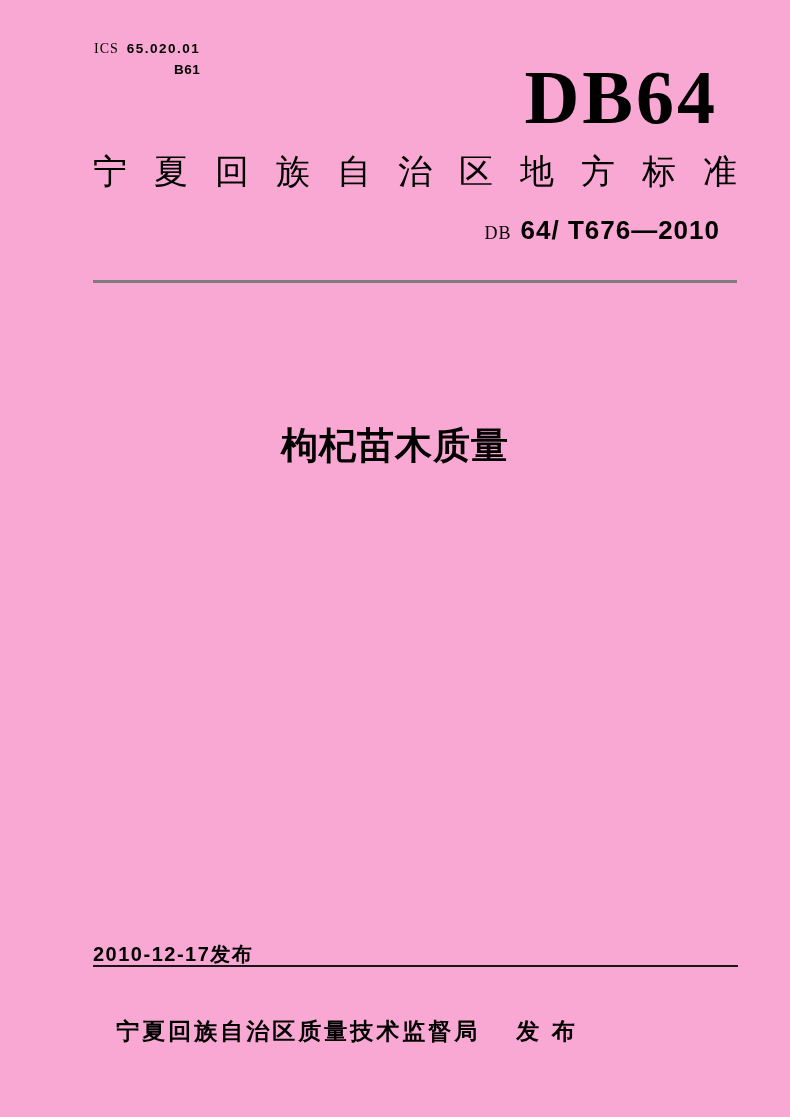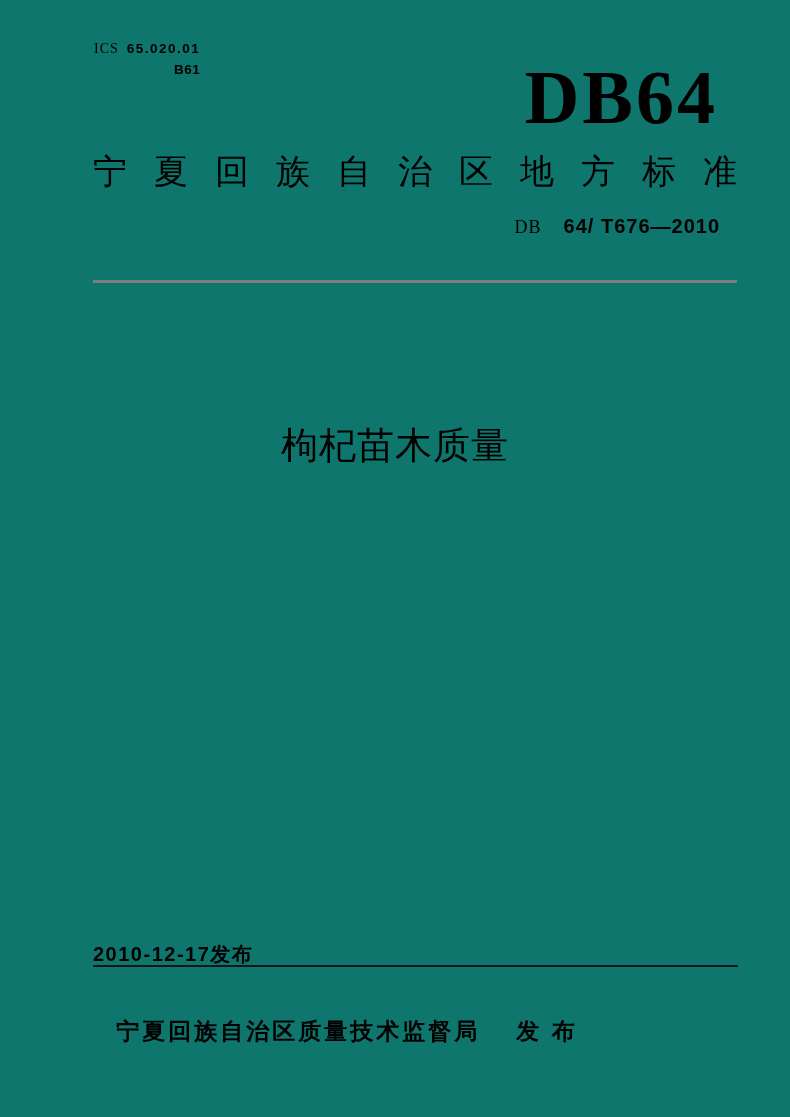--- a/index.html
+++ b/index.html
@@ -4,21 +4,21 @@
 <style>
   * { margin: 0; padding: 0; box-sizing: border-box; }
   html, body { background: #e9e9e9; }
   body { font-family: "Liberation Sans", "DejaVu Sans", sans-serif; color: #000; }
 
   .page {
     position: relative;
     width: 790px;
     height: 1117px;
     margin: 0 auto;
-    background: #0f766e;
+    background: #f9a8d4;
     overflow: hidden;
     padding-left: 16px;
   }
 
   
   .ics-block { position: absolute; left: 94px; top: 40px; }
   .ics-line { font-size: 14px; line-height: 1.15; white-space: nowrap; }
   .ics-label { font-family: "Liberation Serif", "DejaVu Serif", serif; letter-spacing: 1px; }
   .ics-value { font-family: "Liberation Sans", sans-serif; font-weight: 600; font-size: 13.5px; letter-spacing: 1.5px; margin-left: 8px; }
   .class-code { margin-top: 5px; font-size: 13.5px; font-weight: 600; letter-spacing: 0.5px; text-align: right; }
@@ -34,30 +34,30 @@
   
   .std-name {
     position: absolute; left: 93px; top: 153px;
     font-size: 34px; font-weight: 500; line-height: 1.1;
     letter-spacing: 27px; margin-right: -27px; white-space: nowrap;
   }
 
   
   .std-number { position: absolute; top: 215px; right: 70px; white-space: nowrap; }
   .std-number-prefix { font-family: "Liberation Serif", "DejaVu Serif", serif; font-size: 18px; letter-spacing: 1px; }
-  .std-number-rest { font-family: "Liberation Sans", sans-serif; font-size: 20px; font-weight: 600; letter-spacing: 1px; margin-left: 22px; }
+  .std-number-rest { font-family: "Liberation Sans", sans-serif; font-size: 26px; font-weight: 600; letter-spacing: 1px; margin-left: 9px; }
 
   .rule-top {
     position: absolute; left: 93px; top: 280px; width: 644px; height: 3px;
     background: #7d7d7d;
   }
 
   .doc-title {
     position: absolute; left: 0; top: 426px; width: 790px;
-    text-align: center; font-size: 37px; font-weight: 400;
+    text-align: center; font-size: 37px; font-weight: 700;
     letter-spacing: 1px; line-height: 1.1;
   }
 
   
   .dates-row {
     position: absolute; left: 93px; top: 943px; width: 644px;
     display: flex; justify-content: space-between;
     font-size: 20px; font-weight: 700; letter-spacing: 1.5px; line-height: 1.1;
     white-space: nowrap;
   }

